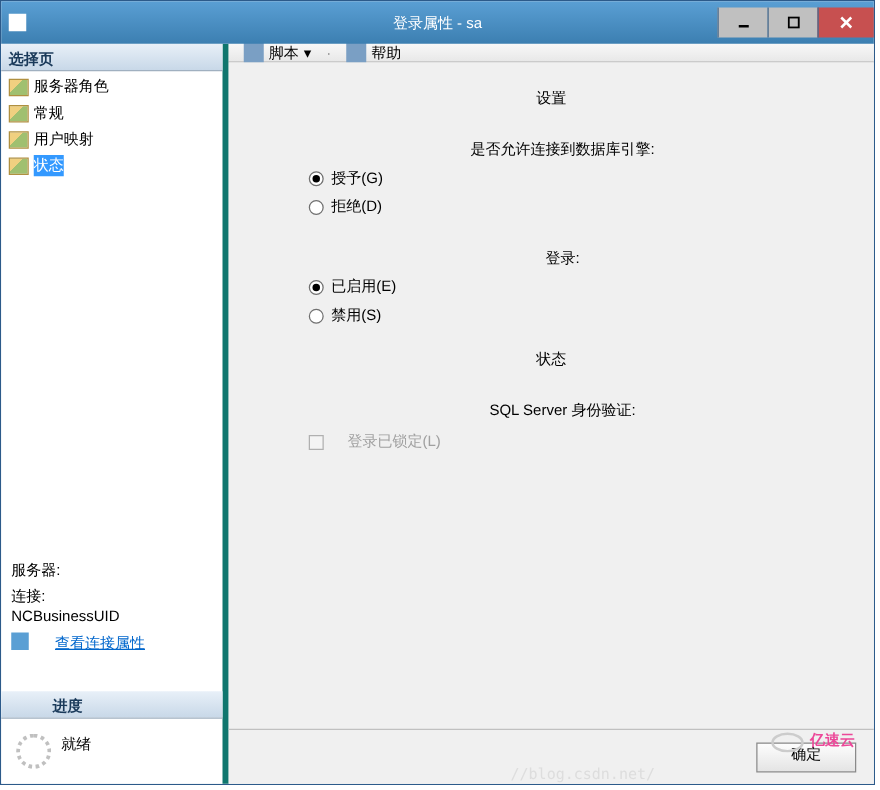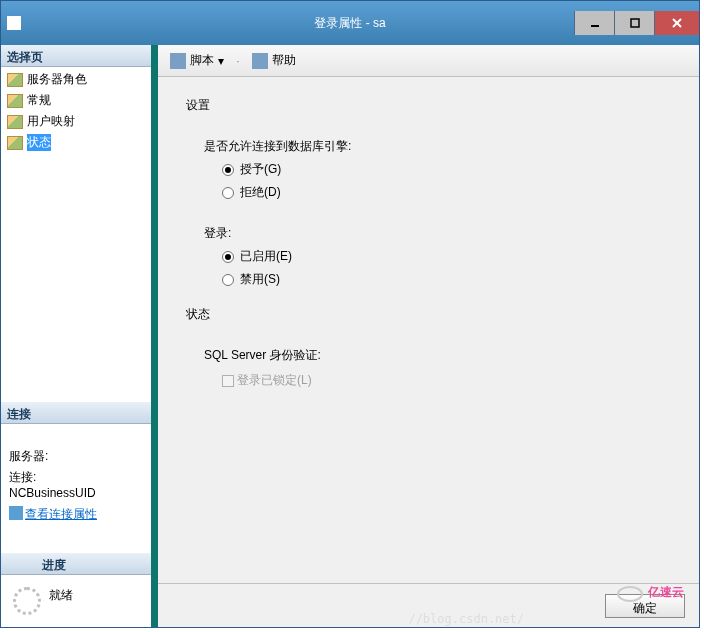--- a/index.html
+++ b/index.html
@@ -1,57 +1,57 @@
 <!DOCTYPE html>
 <html><head>
   <meta charset="utf-8">
   <style>
     * { box-sizing: border-box; margin: 0; padding: 0; font-family: "Microsoft YaHei", Tahoma, sans-serif; font-size: 12px; }
     body { background: #fff; width: 704px; height: 632px; overflow: hidden; }
     .window { width: 700px; height: 628px; border: 1px solid #2c5a8a; background: #fff; display: flex; flex-direction: column; }
-    .titlebar { height: 44px; background: linear-gradient(to bottom, #5a9fd4, #3c7fb1); display: flex; align-items: center; justify-content: space-between; color: #fff; }
+    .titlebar { height: 34px; background: linear-gradient(to bottom, #5a9fd4, #3c7fb1); display: flex; align-items: center; justify-content: space-between; color: #fff; }
     .titlebar-left { display: flex; align-items: center; padding-left: 6px; }
     .titlebar-icon { width: 14px; height: 14px; background: #fff; margin-right: 8px; }
     .titlebar-title { flex: 1; text-align: center; position: absolute; left: 0; right: 0; pointer-events: none; }
     .titlebar-controls { display: flex; z-index: 1; }
     .titlebar-btn { width: 40px; height: 24px; display: flex; align-items: center; justify-content: center; color: #000; border-left: 1px solid #4a6a8a; }
     .titlebar-btn.min { background: #c0c0c0; }
     .titlebar-btn.max { background: #c0c0c0; }
     .titlebar-btn.close { background: #c75050; color: #fff; width: 45px; }
     .body { flex: 1; display: flex; }
-    .sidebar { width: 157px; background: #fff; border-right: 7px solid #0f766e; display: flex; flex-direction: column; }
+    .sidebar { width: 182px; background: #fff; border-right: 5px solid #0f766e; display: flex; flex-direction: column; }
     .section-header { height: 22px; background: linear-gradient(to bottom, #e8f0f8, #c8d8e8); border-bottom: 1px solid #a0b0c0; padding: 4px 6px; font-weight: bold; color: #1a3a5a; }
     .nav-list { padding: 2px 0; }
     .nav-item { display: flex; align-items: center; padding: 2px 6px; cursor: pointer; }
     .nav-item.selected span { background: #3399ff; color: #fff; }
     .nav-icon { width: 16px; height: 14px; margin-right: 4px; background: linear-gradient(135deg, #f0d080 40%, #a0c070 40%); border: 1px solid #b09040; }
     .spacer { flex: 1; }
     .info-block { padding: 20px 8px; }
     .info-label { margin-top: 4px; }
-    .link { color: #0066cc; text-decoration: underline; display: flex; gap: 2px; margin-top: 6px; }
+    .link { color: #0066cc; text-decoration: underline; display: flex; gap: 21px; margin-top: 6px; }
     .link-icon { width: 14px; height: 14px; background: #5a9fd4; }
     .progress-block { display: flex; align-items: flex-start; padding: 12px; gap: 8px; }
     .progress-circle { width: 28px; height: 28px; border-radius: 50%; border: 3px dotted #c0c0c0; }
     .content { flex: 1; background: #f0f0f0; display: flex; flex-direction: column; }
-    .toolbar { height: 32px; background: linear-gradient(to bottom, #f8f8f8, #e8e8e8); border-bottom: 1px solid #c0c0c0; display: flex; align-items: center; padding: 0 8px; gap: 4px; }
+    .toolbar { height: 15px; background: linear-gradient(to bottom, #f8f8f8, #e8e8e8); border-bottom: 1px solid #c0c0c0; display: flex; align-items: center; padding: 0 8px; gap: 4px; }
     .tool-btn { display: flex; align-items: center; gap: 4px; padding: 2px 4px; }
     .tool-icon { width: 16px; height: 16px; background: #7a9fc4; }
     .tool-sep { color: #888; margin: 0 4px; }
-    .main-area { flex: 1; padding: 20px 28px; background: #f0f0f0; overflow: auto; }
+    .main-area { flex: 1; padding: 20px 28px; background: #f0f0f0; overflow: auto; text-align: center; }
     .group-label { margin-bottom: 8px; }
     .subgroup { margin-left: 18px; margin-top: 24px; }
     .radio-group { margin-left: 18px; margin-top: 6px; }
     .radio-row { display: flex; align-items: center; gap: 6px; margin: 6px 0; }
     .radio { width: 12px; height: 12px; border: 1px solid #707070; border-radius: 50%; background: #fff; display: flex; align-items: center; justify-content: center; }
     .radio.checked::after { content: ""; width: 6px; height: 6px; background: #000; border-radius: 50%; }
-    .check-row { display: flex; align-items: center; gap: 3px; margin-left: 18px; margin-top: 8px; }
+    .check-row { display: flex; align-items: center; gap: 19px; margin-left: 18px; margin-top: 8px; }
     .checkbox { width: 12px; height: 12px; border: 1px solid #b0b0b0; background: #f4f4f4; }
     .disabled { color: #a0a0a0; }
     .footer { height: 44px; border-top: 1px solid #c0c0c0; background: #f0f0f0; display: flex; align-items: center; justify-content: flex-end; padding: 0 14px; gap: 8px; }
-    .btn { width: 80px; height: 24px; border: 1px solid #8a8a8a; background: linear-gradient(to bottom, #fdfdfd, #e4e4e4); display: flex; align-items: flex-end; justify-content: center; }
+    .btn { width: 80px; height: 24px; border: 1px solid #8a8a8a; background: linear-gradient(to bottom, #fdfdfd, #e4e4e4); display: flex; align-items: flex-start; justify-content: center; }
     .watermark { position: absolute; right: 20px; bottom: 30px; color: #ec4899; font-size: 18px; font-weight: bold; pointer-events: none; display: flex; align-items: center; gap: 4px; }
     .watermark-text { position: absolute; bottom: 6px; right: 180px; color: #ddd; font-family: monospace; pointer-events: none; }
   </style>
 </head>
 <body>
 
 <div class="window">
   <div class="titlebar" style="position:relative;">
     <div class="titlebar-left">
       <div class="titlebar-icon"></div>
@@ -91,21 +91,20 @@
         <div class="nav-item">
             <div class="nav-icon"></div>
             <span>用户映射</span>
           </div>
         <div class="nav-item selected">
             <div class="nav-icon"></div>
             <span>状态</span>
           </div>
       </div>
       <div class="spacer"></div>
-      <div class="section-header">连接</div>
       <div class="info-block">
         <div class="info-label">服务器:</div>
         <div class="info-label">连接:</div>
         <div>NCBusinessUID</div>
         <div class="link">
           <div class="link-icon"></div>
           <span>查看连接属性</span>
         </div>
       </div>
       <div class="section-header" style="margin-top:10px;padding-left:41px;">进度</div>

